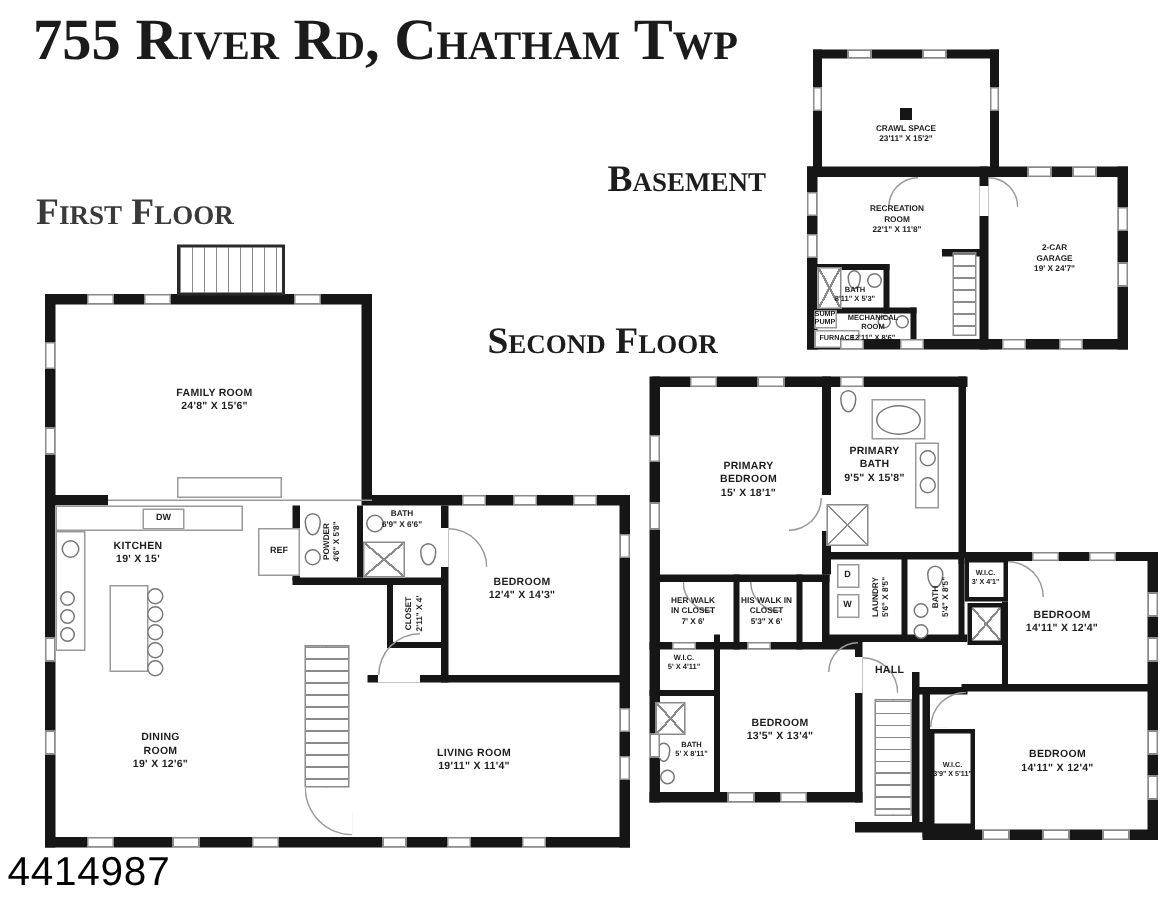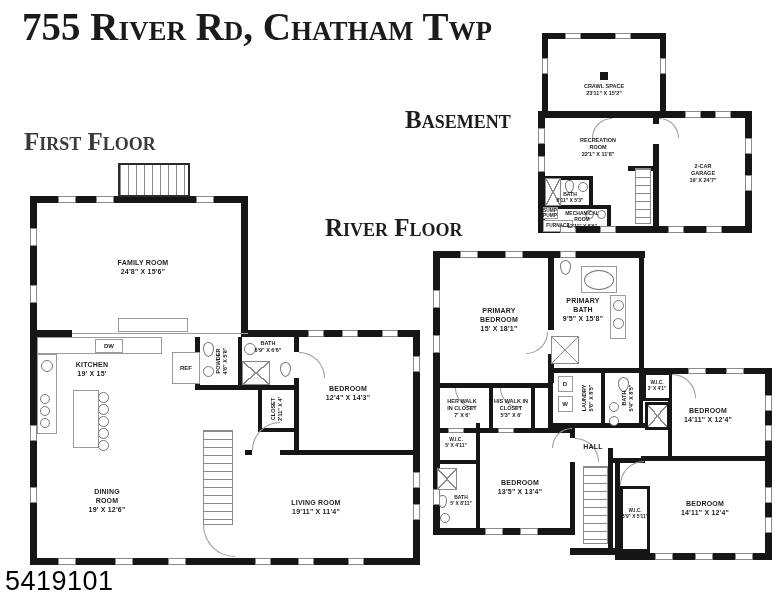--- a/index.html
+++ b/index.html
@@ -49,21 +49,21 @@
 </head>
 <body>
 
 <div class="canvas">
 
   <h1 class="title" style="margin:0">
     <span style="display:block">755 River Rd, Chatham Twp</span>
   </h1>
   <div class="floor-label" style="left:405px;top:106px">Basement</div>
   <div class="floor-label" style="left:24px;top:128px;color:#3a3a3a">First Floor</div>
-  <div class="floor-label" style="left:325px;top:214px">River Floor</div>
+  <div class="floor-label" style="left:325px;top:214px">Second Floor</div>
 
   <div class="plan">
 
     <div class="st v" style="left:118px;top:163px;width:72px;height:34px;border:2px solid #2a2a2a"></div>
 
     <div class="w" style="left:30px;top:196px;width:218px;height:7px"></div>
     <div class="w" style="left:30px;top:196px;width:7px;height:141px"></div>
     <div class="w" style="left:241px;top:196px;width:7px;height:141px"></div>
     <div class="w" style="left:248px;top:330px;width:172px;height:7px"></div>
     <div class="w" style="left:30px;top:330px;width:7px;height:235px"></div>
@@ -367,14 +367,14 @@
       <span class="rd">14'11" X 12'4"</span>
     </div>
     <div class="rl sm" style="left:635px;top:514px;width:26px;font-size:4.8px">
       <span class="rn">W.I.C.</span>
       <span class="rd">3'9" X 5'11"</span>
     </div>
     <div class="al" style="left:565px;top:384px">D</div>
     <div class="al" style="left:565px;top:404px">W</div>
   </div>
 
-  <div class="listing">5419101</div>
+  <div class="listing">4414987</div>
 </div>
 
 </body></html>

